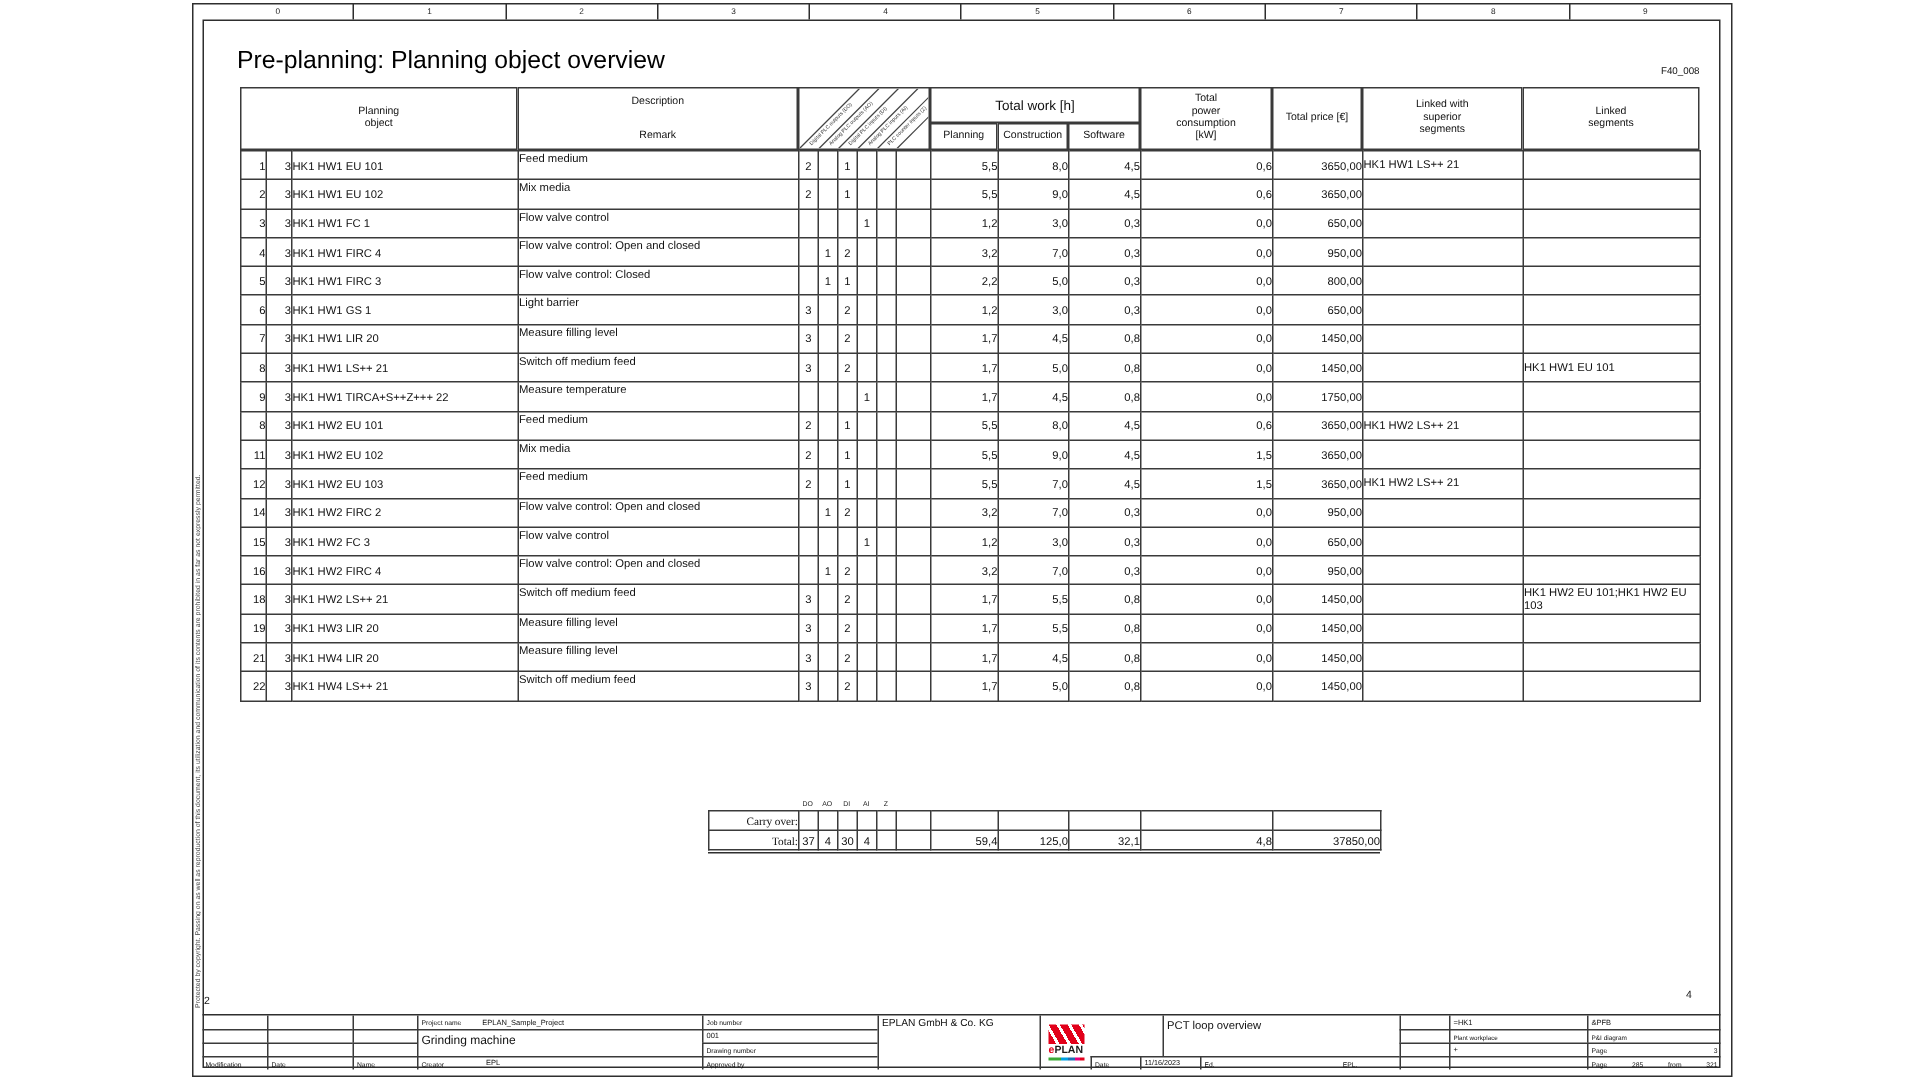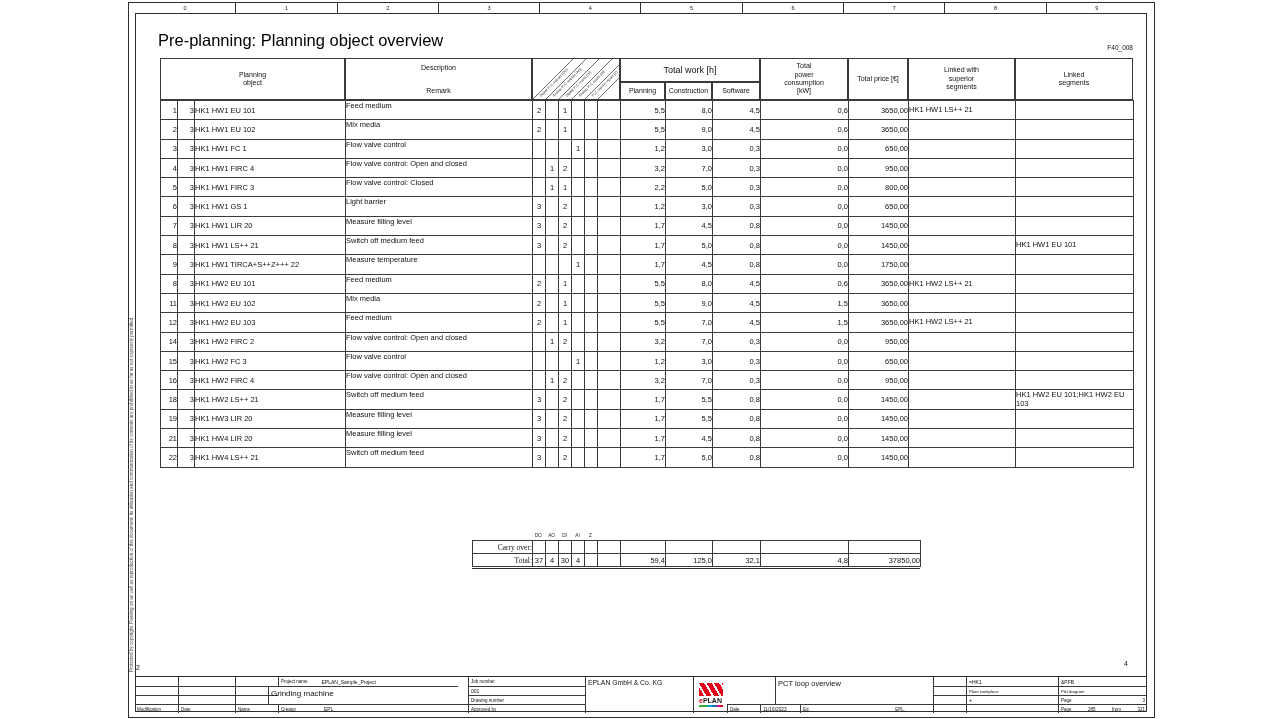--- a/index.html
+++ b/index.html
@@ -556,21 +556,21 @@
   <div class="fc" style="left:43px;top:27px;width:57px;height:9px;">Date</div>
   <div class="fc nt" style="left:100px;top:0;width:43px;height:9px;"></div>
   <div class="fc" style="left:100px;top:9px;width:43px;height:9px;"></div>
   <div class="fc" style="left:100px;top:18px;width:43px;height:9px;"></div>
   <div class="fc" style="left:100px;top:27px;width:43px;height:9px;">Name</div>
 
   <div class="fc nt" style="left:143px;top:0;width:190px;height:9px;gap:14px;">
     <span>Project name</span>
     <span class="val5">EPLAN_Sample_Project</span>
   </div>
-  <div class="fc top-al" style="left:133px;top:9px;width:190px;height:18px;font-size:8px;">Grinding machine</div>
+  <div class="fc top-al" style="left:143px;top:9px;width:190px;height:18px;font-size:8px;">Grinding machine</div>
   <div class="fc" style="left:143px;top:27px;width:190px;height:9px;gap:28px;">
     <span>Creator</span>
     <span class="val5">EPL</span>
   </div>
 
   <div class="fc nt" style="left:333px;top:0;width:117px;height:9px;">Job number</div>
   <div class="fc val5" style="left:333px;top:9px;width:117px;height:9px;">001</div>
   <div class="fc" style="left:333px;top:18px;width:117px;height:9px;">Drawing number</div>
   <div class="fc" style="left:333px;top:27px;width:117px;height:9px;">Approved by</div>
 

